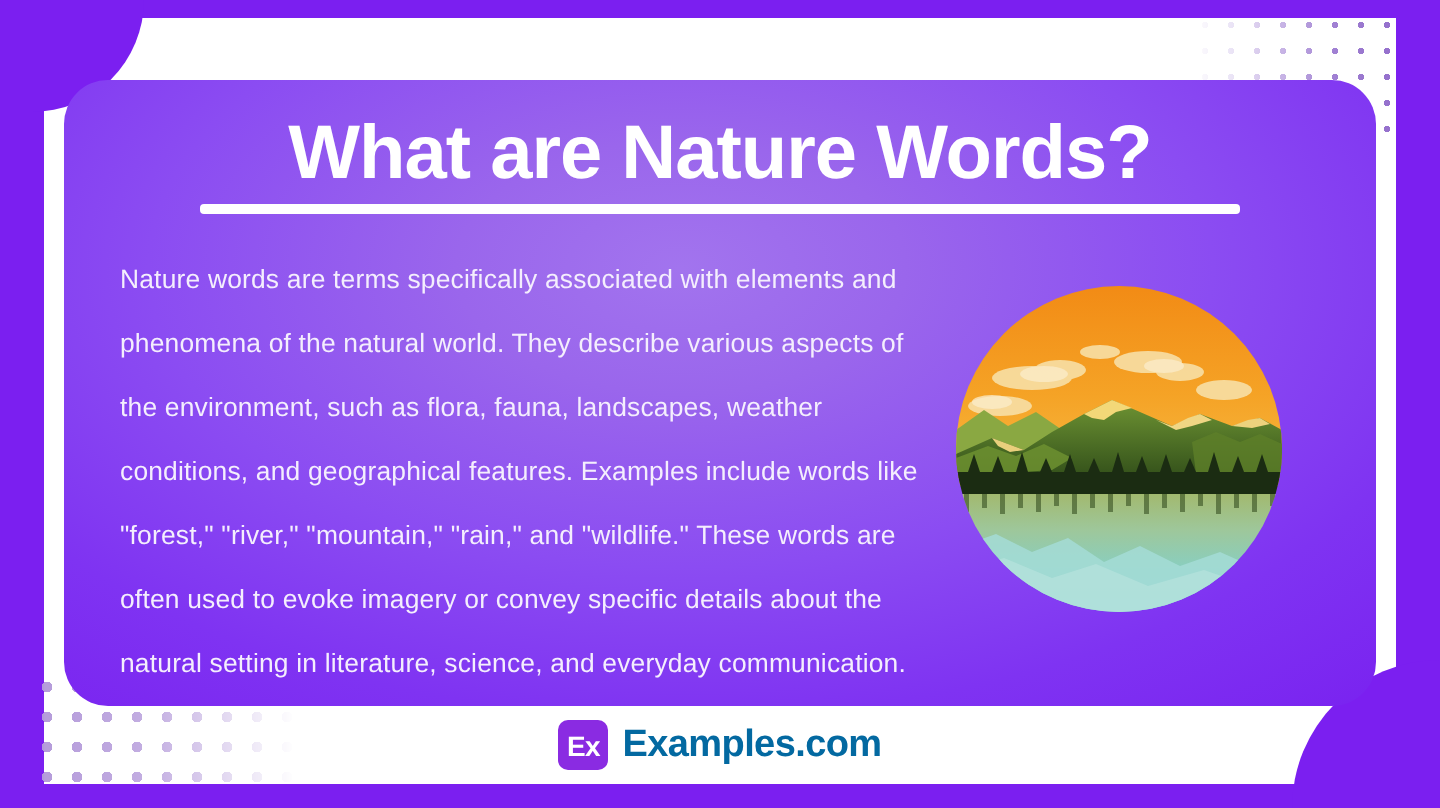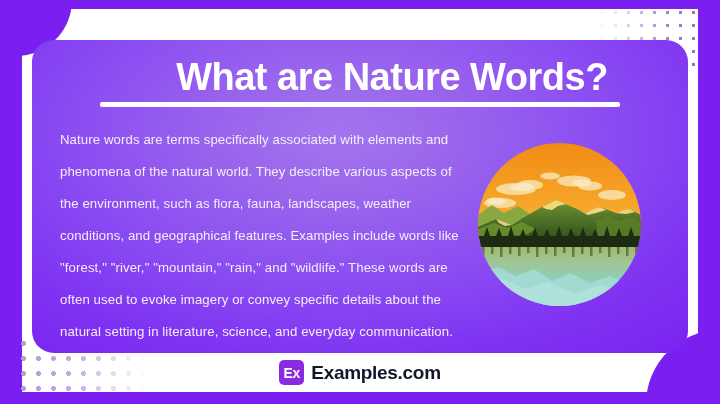--- a/index.html
+++ b/index.html
@@ -110,21 +110,20 @@
   .card-title {
     position: absolute;
     left: 0; top: 16px;
     width: 656px;
     text-align: center;
     color: #ffffff;
     font-size: 38px;
     font-weight: bold;
     letter-spacing: -0.5px;
     white-space: nowrap;
-    padding-left: 32px;
   }
   .title-underline {
     position: absolute;
     left: 50%;
     top: 62px;
     transform: translateX(-50%);
     width: 520px;
     height: 5px;
     background: #ffffff;
     border-radius: 2px;
@@ -175,21 +174,21 @@
     background: #8a2be2;
     color: #ffffff;
     font-size: 14px;
     font-weight: bold;
     display: flex;
     align-items: center;
     justify-content: center;
     letter-spacing: -0.3px;
   }
   .logo-text {
-    color: #0f172a;
+    color: #0369a1;
     font-size: 19px;
     font-weight: bold;
     letter-spacing: -0.3px;
   }
 </style>
 </head>
 <body>
 
 <div class="page">
 

